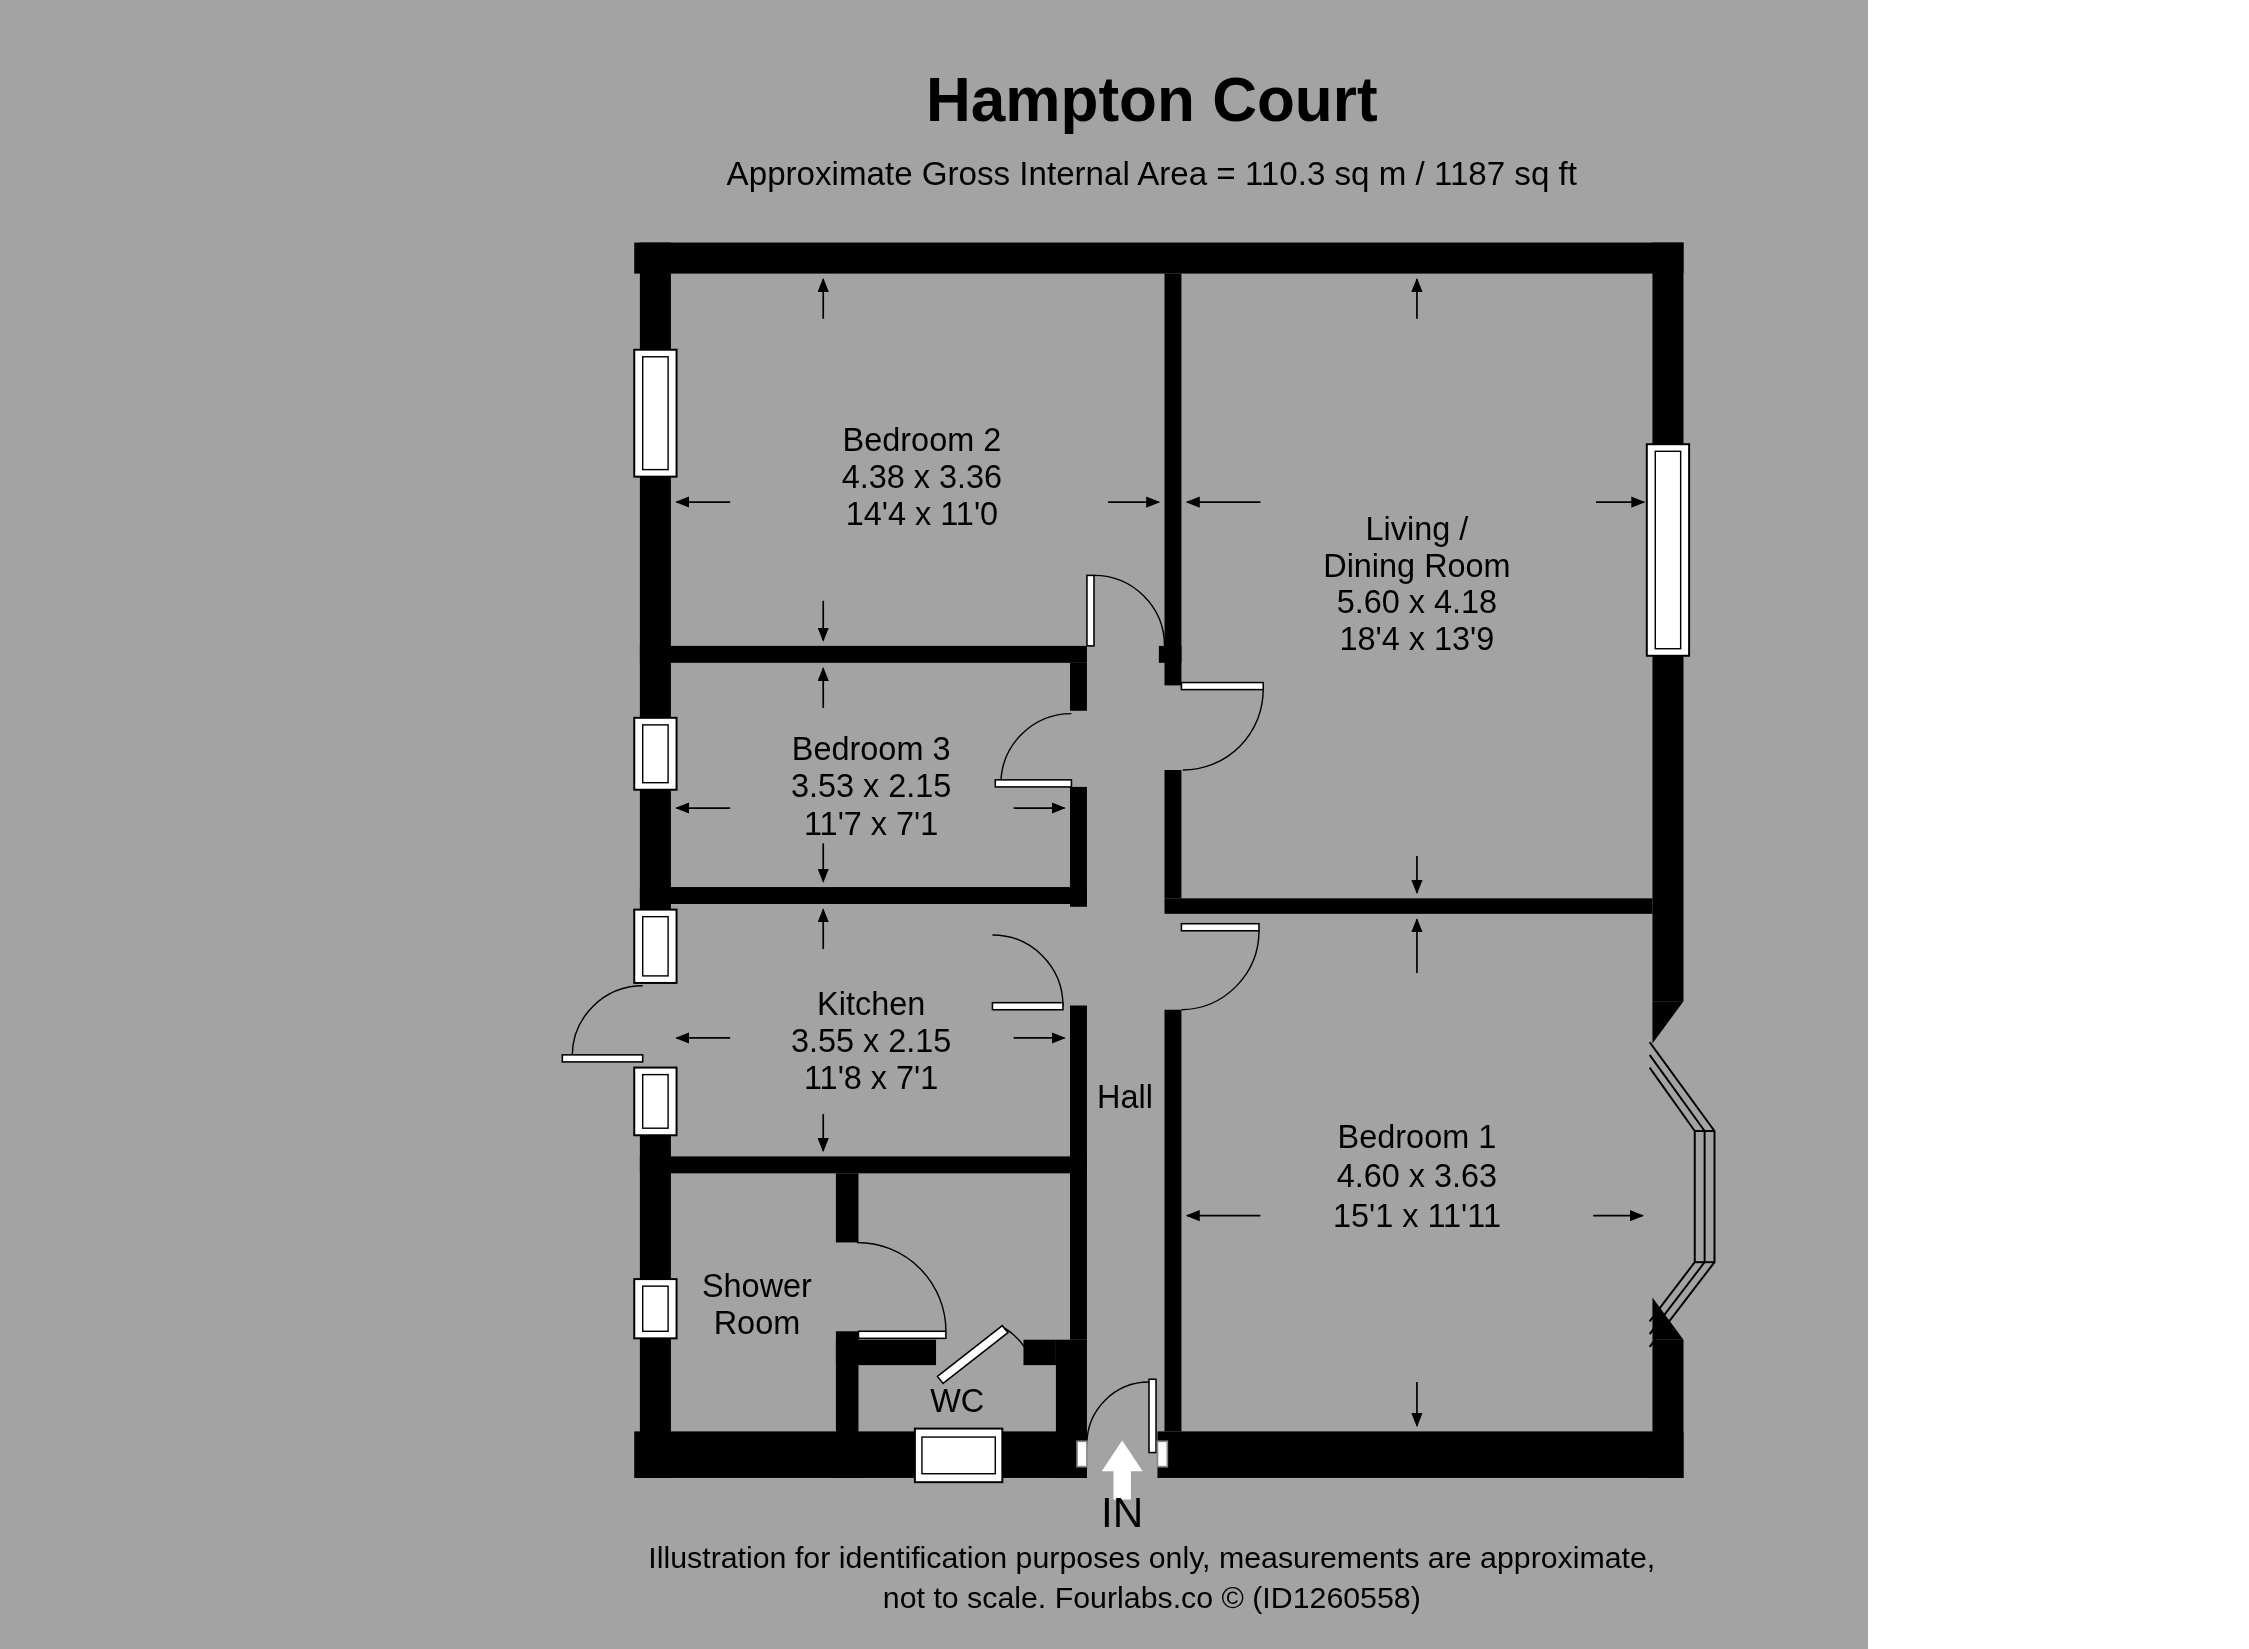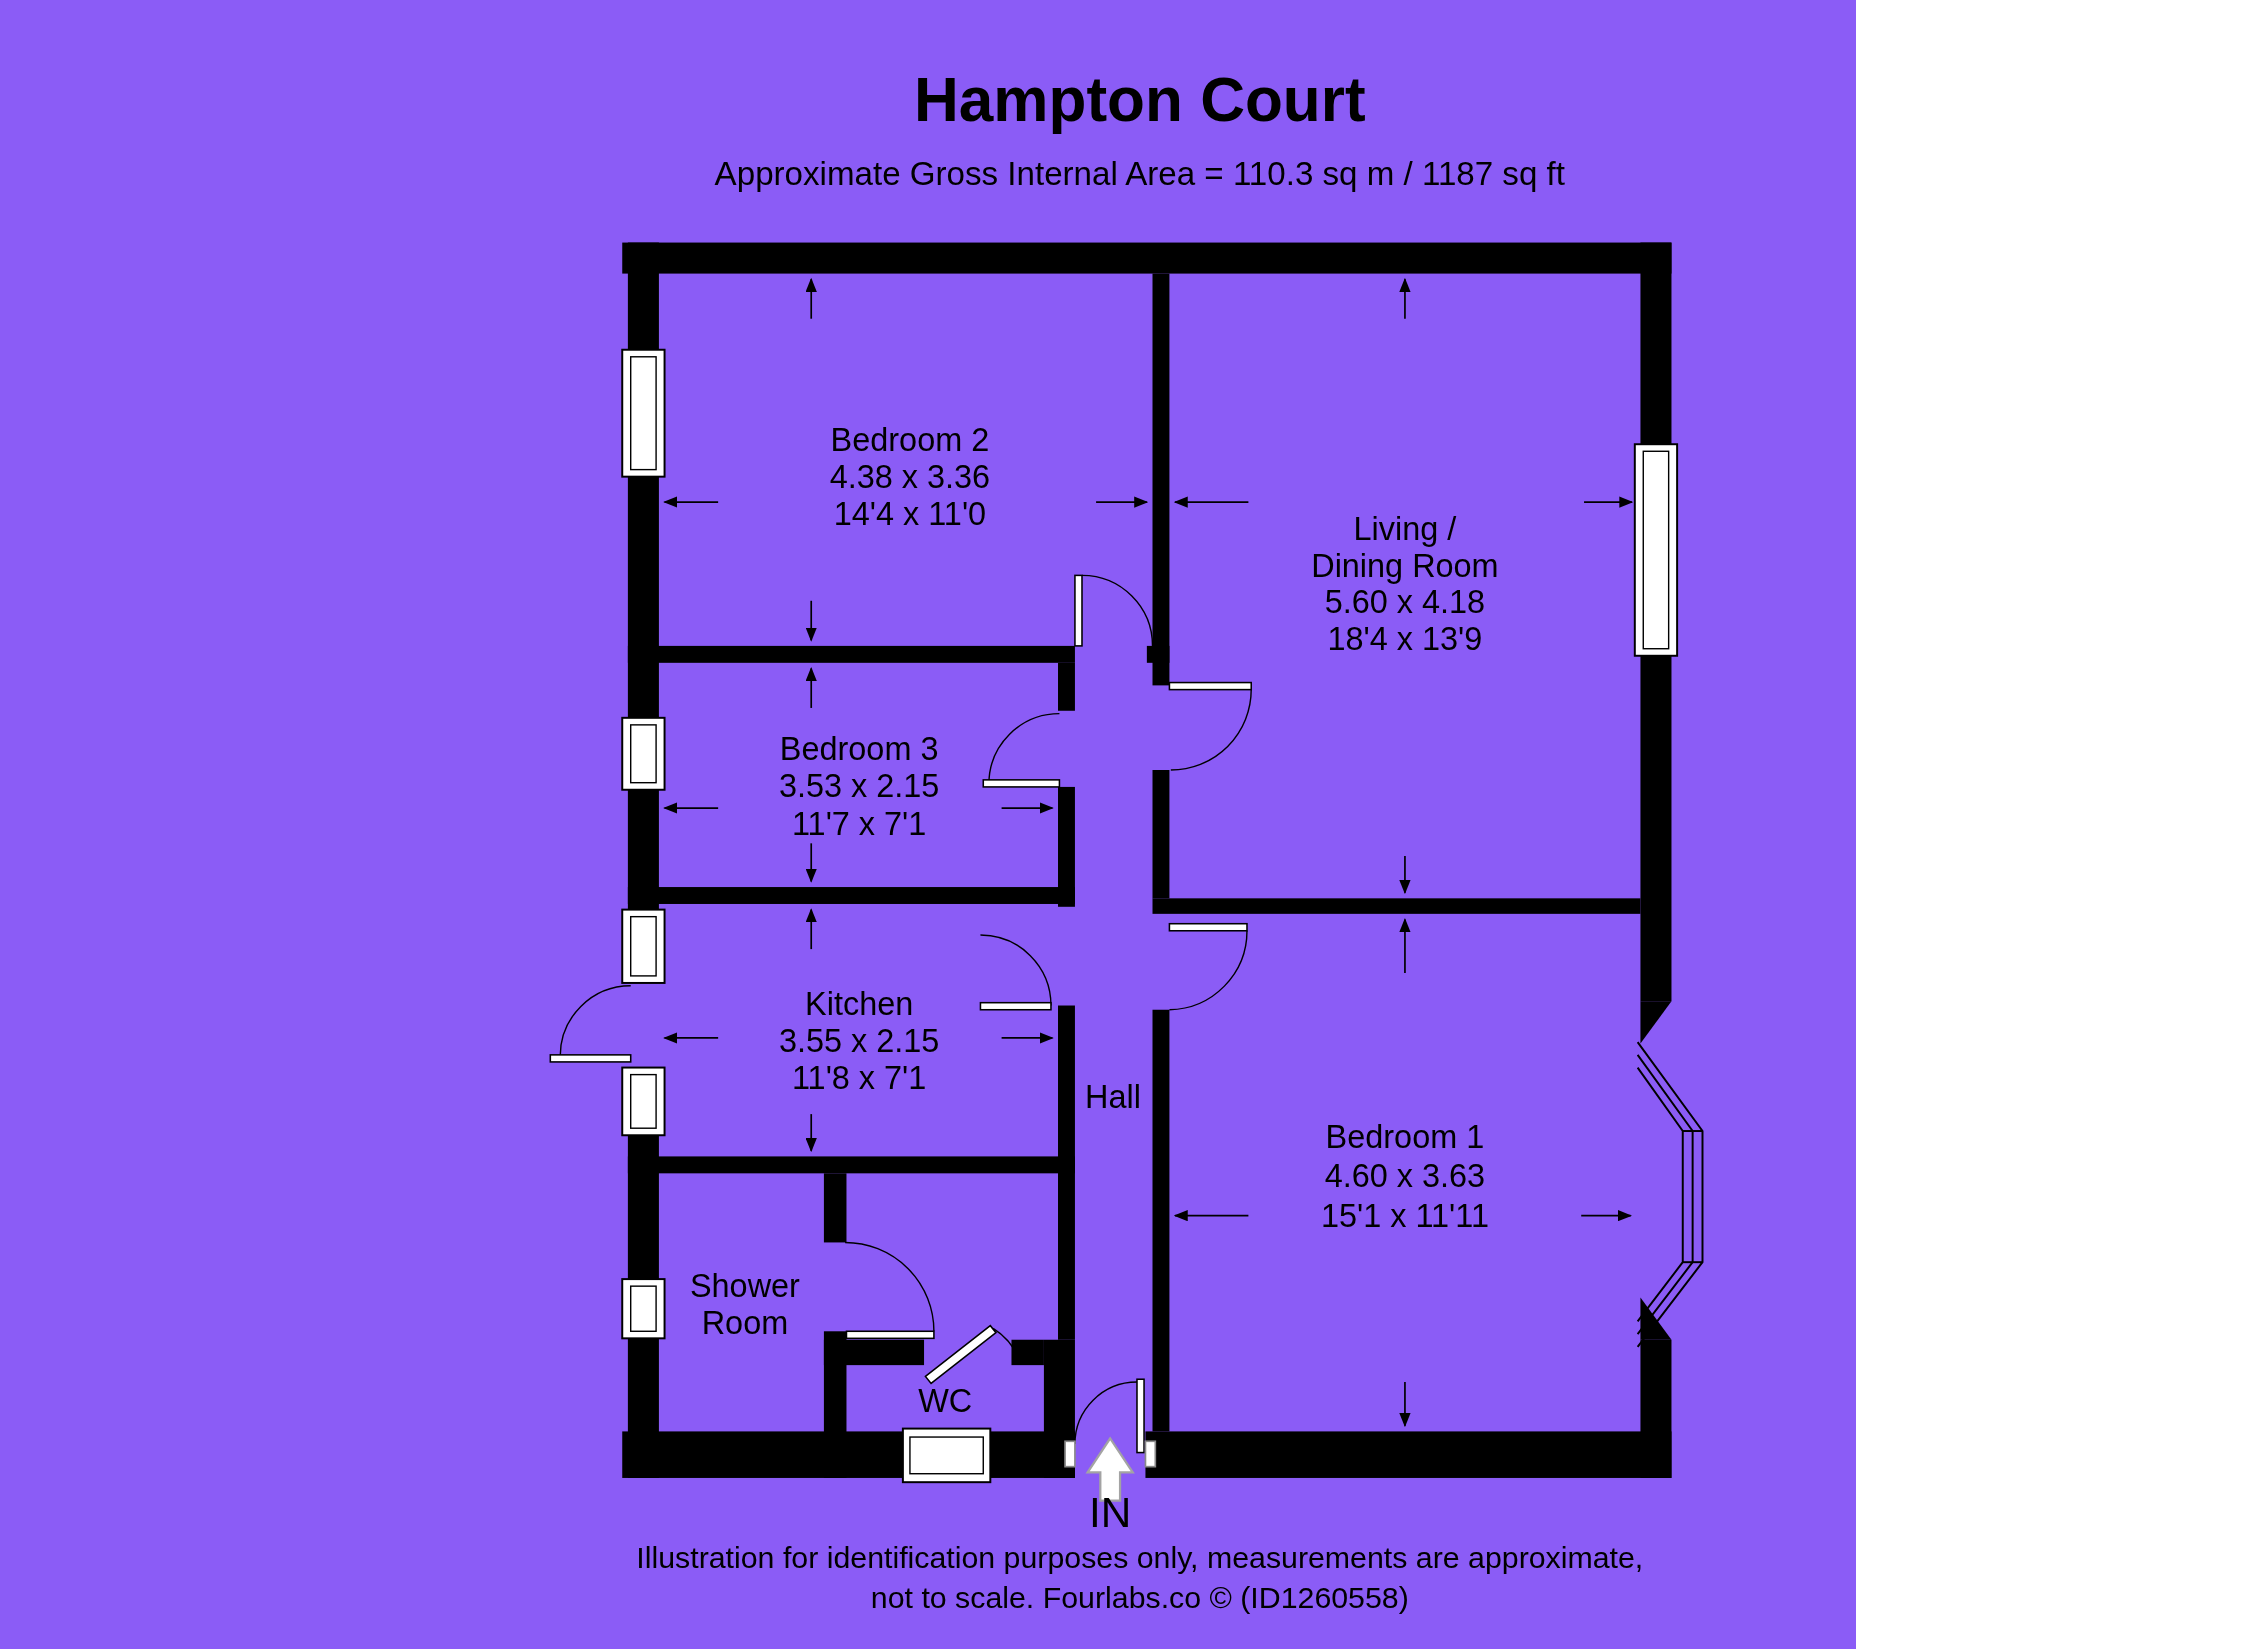--- a/index.html
+++ b/index.html
@@ -1,16 +1,16 @@
 <!DOCTYPE html>
 <html style="font-size:11.3px"><head>
 <meta charset="utf-8">
 <style>
   html,body{margin:0;padding:0;background:#ffffff;}
-  .page{width:1856px;height:1650px;background:#8b5cf6;overflow:hidden;}
+  .page{width:1856px;height:1650px;background:#a3a3a3;overflow:hidden;padding-left:12px;}
   svg{display:block;}
   text{font-family:"Liberation Sans","DejaVu Sans",sans-serif;fill:#000;}
   .title{font-size:44px;font-weight:bold;}
   .subtitle{font-size:23.5px;}
   .room-label{font-size:23px;}
   .in-label{font-size:30px;}
   .footer-text{font-size:21.5px;}
   .wall{fill:#000000;stroke:none;}
   .win{fill:#ffffff;stroke:#000000;stroke-width:1.4;}
   .win-inner{fill:none;stroke:#000000;stroke-width:1;}

